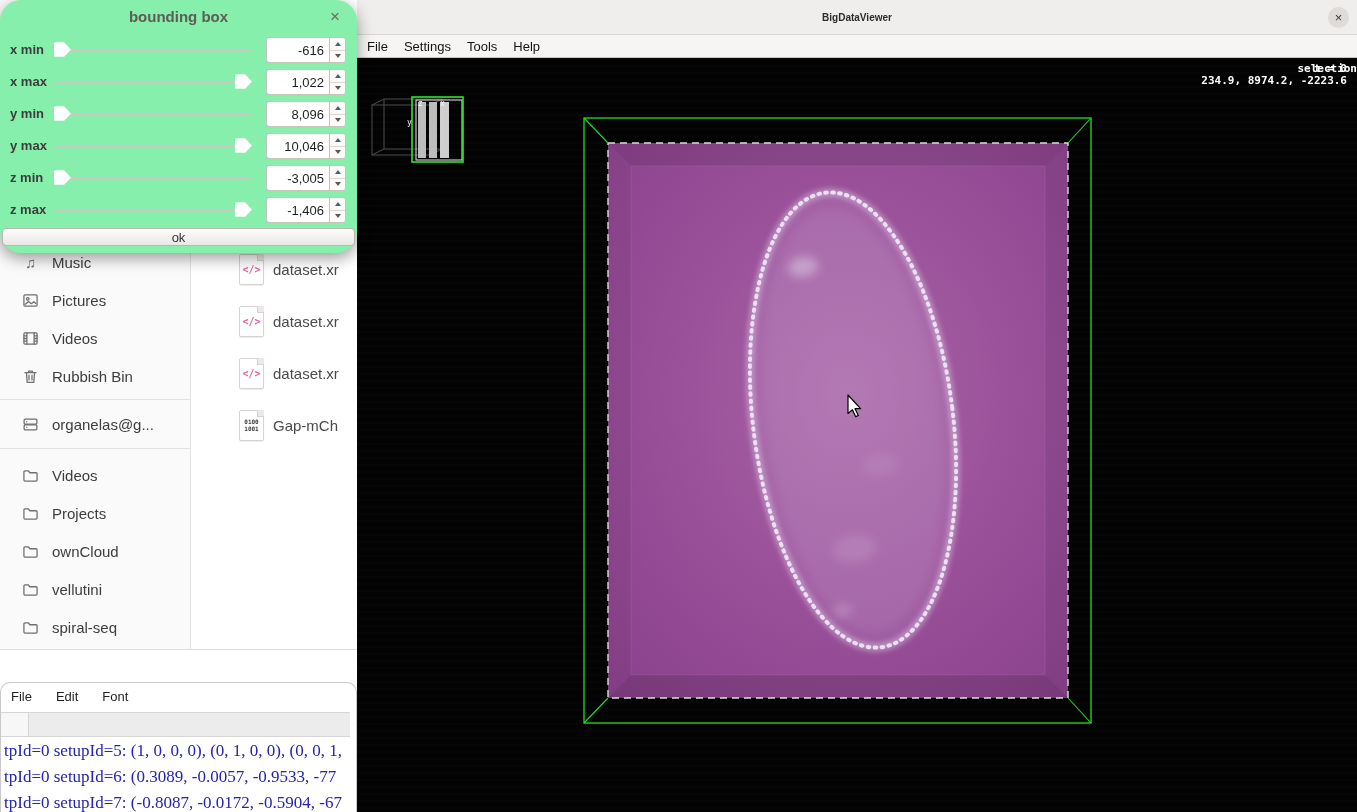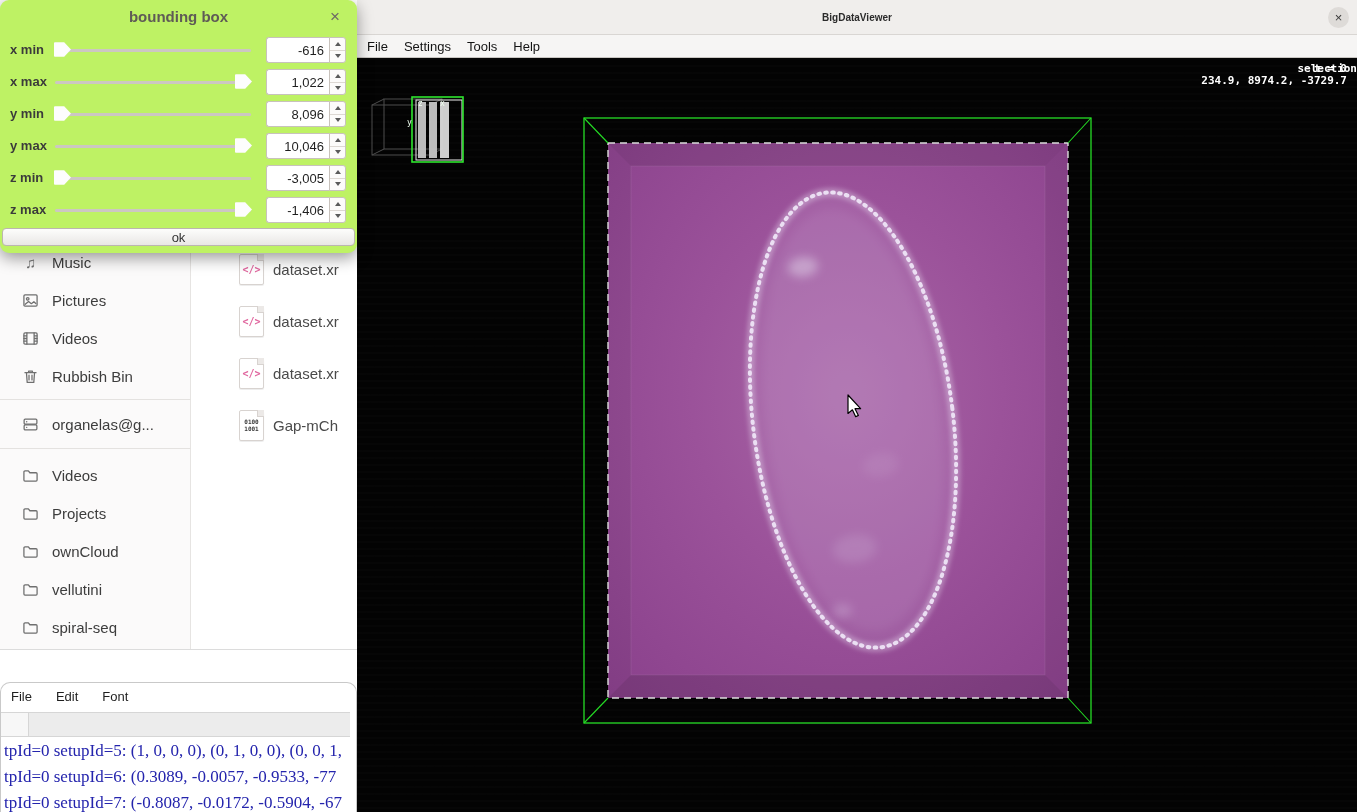--- a/index.html
+++ b/index.html
@@ -21,21 +21,21 @@
 
   
   .term{position:absolute;left:0;top:682px;width:357px;height:131px;background:#fff;border:1px solid #c9c9c9;border-bottom:none;border-radius:10px 10px 0 0;overflow:hidden;z-index:2}
   .term-menu{position:absolute;top:6px;left:10px;display:flex;gap:24px;font-size:13px;color:#1f1f1f}
   .term-scroll{position:absolute;top:29px;left:0;width:349px;height:25px;background:#ececec;border-top:1px solid #d6d6d6;border-bottom:1px solid #d6d6d6}
   .term-scroll-cap{position:absolute;left:0;top:0;width:28px;height:100%;background:#f7f7f7;border-right:1px solid #d6d6d6}
   .term-lines{position:absolute;top:58px;left:3px;right:0}
   .term-line{height:26px;font-family:"Liberation Serif",serif;font-size:17px;color:#2424ad;white-space:nowrap;overflow:hidden}
 
   
-  .dlg{position:absolute;left:0;top:0;width:357px;height:253px;background:#bef264;border-radius:9px;box-shadow:0 5px 16px rgba(0,0,0,.40);z-index:5}
+  .dlg{position:absolute;left:0;top:0;width:357px;height:253px;background:#86efac;border-radius:21px;box-shadow:0 5px 16px rgba(0,0,0,.40);z-index:5}
   .dlg-title{position:absolute;top:0;left:0;width:100%;height:33px;text-align:center;line-height:33px;font-weight:bold;font-size:15px;color:#5f5b56}
   .dlg-close{position:absolute;top:5px;right:10px;width:24px;height:24px;text-align:center;line-height:24px;font-size:17px;color:#6e6a66;cursor:pointer}
   .dlg-row{position:absolute;left:0;width:100%;height:32px}
   .dlg-lab{position:absolute;left:10px;top:0;line-height:32px;font-size:13px;font-weight:bold;color:#3b3b3b}
   .sl{position:absolute;left:54px;top:0;width:198px;height:32px}
   .sl-track{position:absolute;left:1px;right:1px;top:15px;height:3px;background:#ccc7c2;border-radius:2px}
   .sl-thumb{position:absolute;top:7px;width:17px;height:17px;background:#fdfdfd;border-radius:2px;clip-path:polygon(0 8%,60% 8%,100% 50%,60% 92%,0 92%);filter:drop-shadow(0 0 1px rgba(0,0,0,.6))}
   .sl-thumb.left{left:0}.sl-thumb.right{right:0}
   .spin{position:absolute;left:266px;top:3px;width:80px;height:26px;display:flex}
   .spin-in{width:63px;height:26px;border:1px solid #c8c2bc;border-right:none;border-radius:3px 0 0 3px;background:#fff;font-size:13px;font-family:inherit;color:#1f1f1f;text-align:right;padding:0 5px;outline:none}
@@ -284,21 +284,21 @@
     <div class="bdv-menu">
       <span>File</span>
       <span>Settings</span>
       <span>Tools</span>
       <span>Help</span>
     </div>
 
     <div class="bdv-canvas">
       <div class="ov ov-mode">selection</div>
       <div class="ov ov-time">t = 0</div>
-      <div class="ov ov-coords">234.9, 8974.2, -3729.7</div>
+      <div class="ov ov-coords">234.9, 8974.2, -2223.6</div>
 
       <svg class="scene" width="1000" height="754" viewBox="0 0 1000 754">
         <defs>
           <radialGradient id="vol" cx="52%" cy="45%" r="75%">
             <stop offset="0%" stop-color="#a765a5"></stop>
             <stop offset="45%" stop-color="#9b529a"></stop>
             <stop offset="100%" stop-color="#8a418c"></stop>
           </radialGradient>
           <filter id="b2" x="-50%" y="-50%" width="200%" height="200%">
               <feGaussianBlur stdDeviation="2"></feGaussianBlur>

